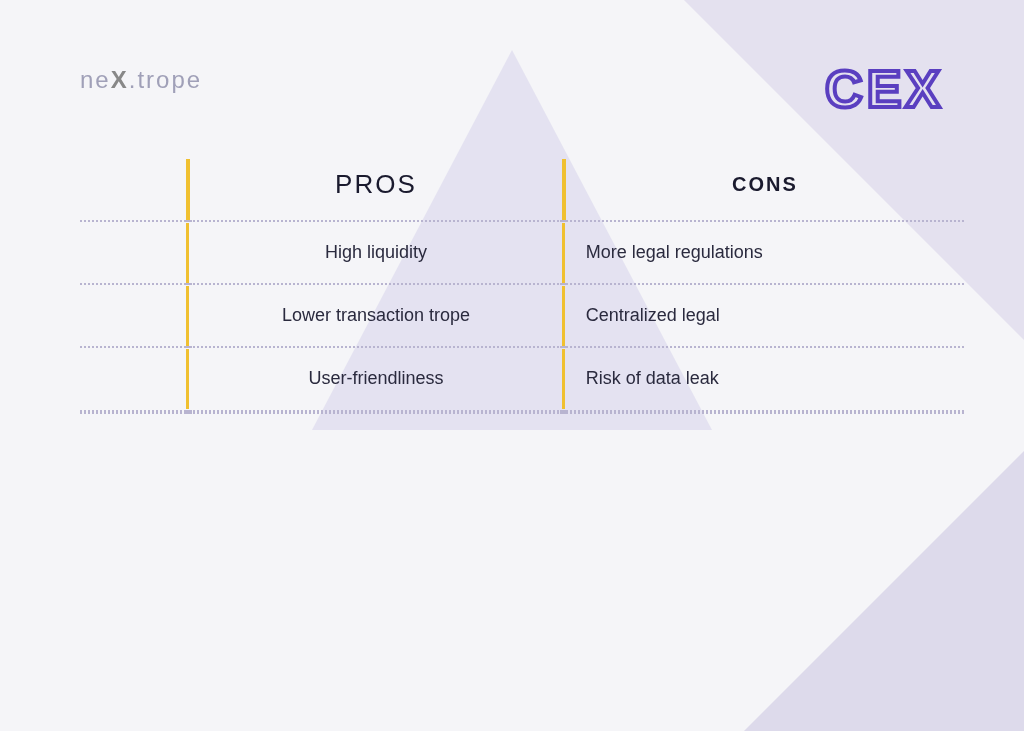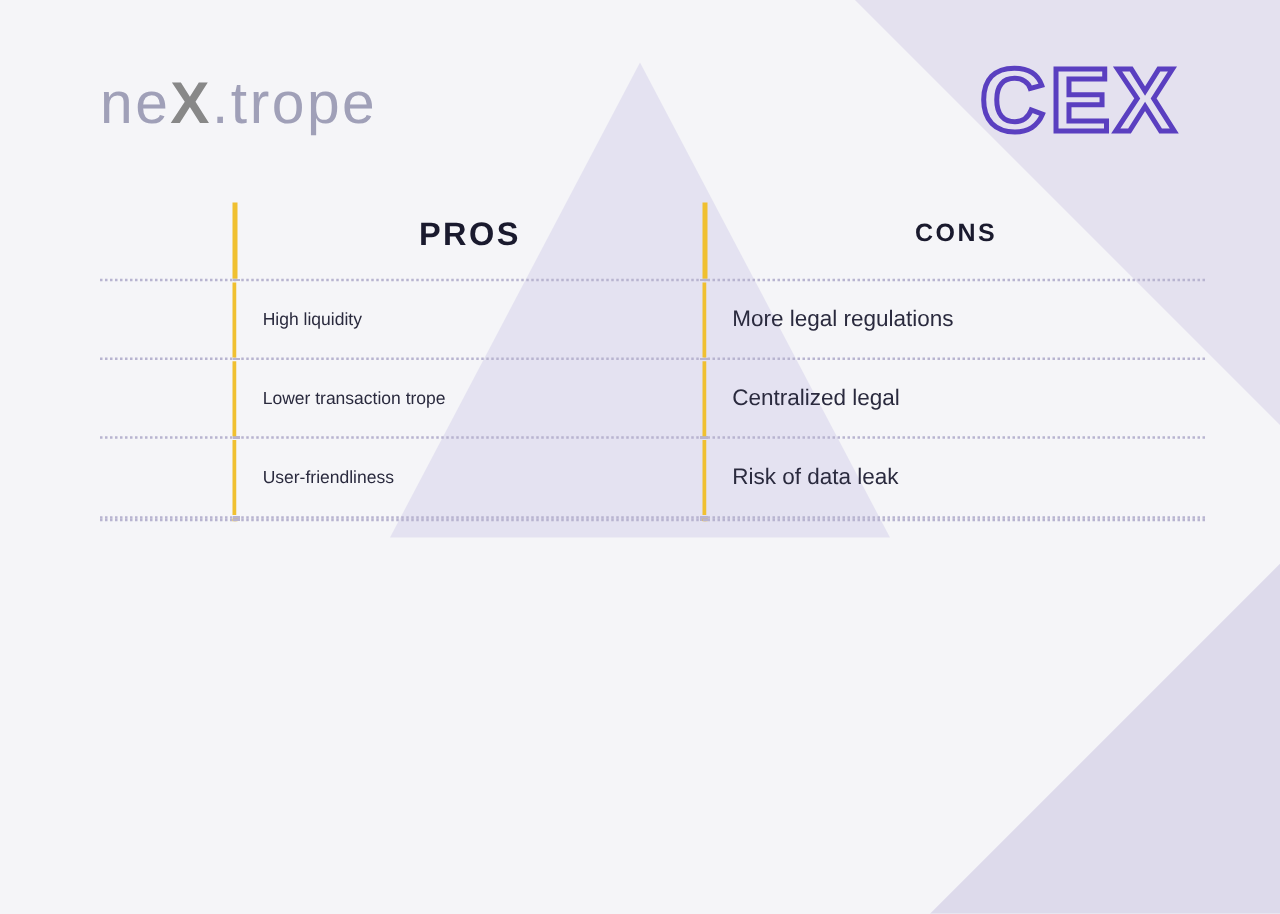--- a/index.html
+++ b/index.html
@@ -62,60 +62,61 @@
     
     .header {
       display: flex;
       justify-content: space-between;
       align-items: center;
       padding: 40px 80px 20px 80px;
     }
 
     
     .nextrope-logo {
-      font-size: 47px;
+      font-size: 24px;
       font-weight: 300;
       color: #a0a0b8;
       letter-spacing: 2px;
       font-family: 'Arial', sans-serif;
     }
 
     .nextrope-logo .x-highlight {
       color: #888;
       font-weight: 600;
     }
 
     
     .cex-logo {
-      font-size: 72px;
+      font-size: 52px;
       font-weight: 800;
       color: transparent;
       -webkit-text-stroke: 4px #5a3fc0;
       letter-spacing: 4px;
       font-family: 'Arial Black', 'Arial', sans-serif;
+      margin-top: 19px;
     }
 
     
     .table-section {
       padding: 20px 60px 20px 80px;
       position: relative;
     }
 
     .comparison-table {
       width: 100%;
       border-collapse: separate;
       border-spacing: 0;
     }
 
     .col-pros {
       width: 260px;
       text-align: center;
       padding: 10px 20px 20px 20px;
       font-size: 26px;
-      font-weight: 700;
+      font-weight: 400;
       color: #1a1a2e;
       letter-spacing: 2px;
     }
 
     .col-cons {
       width: 280px;
       text-align: center;
       padding: 10px 20px 20px 20px;
       font-size: 20px;
       font-weight: 900;
@@ -129,22 +130,22 @@
       border-top: 2px dotted #b8b4d0;
       border-bottom: 2px dotted #b8b4d0;
       vertical-align: middle;
     }
 
     .data-row:last-child td {
       border-bottom: 2px dotted #b8b4d0;
     }
 
     .cell-pros {
-      text-align: left;
-      font-size: 14px;
+      text-align: center;
+      font-size: 18px;
       color: #2a2a3e;
       line-height: 1.4;
     }
 
     .cell-cons {
       text-align: left;
       font-size: 18px;
       color: #2a2a3e;
       line-height: 1.4;
     }

